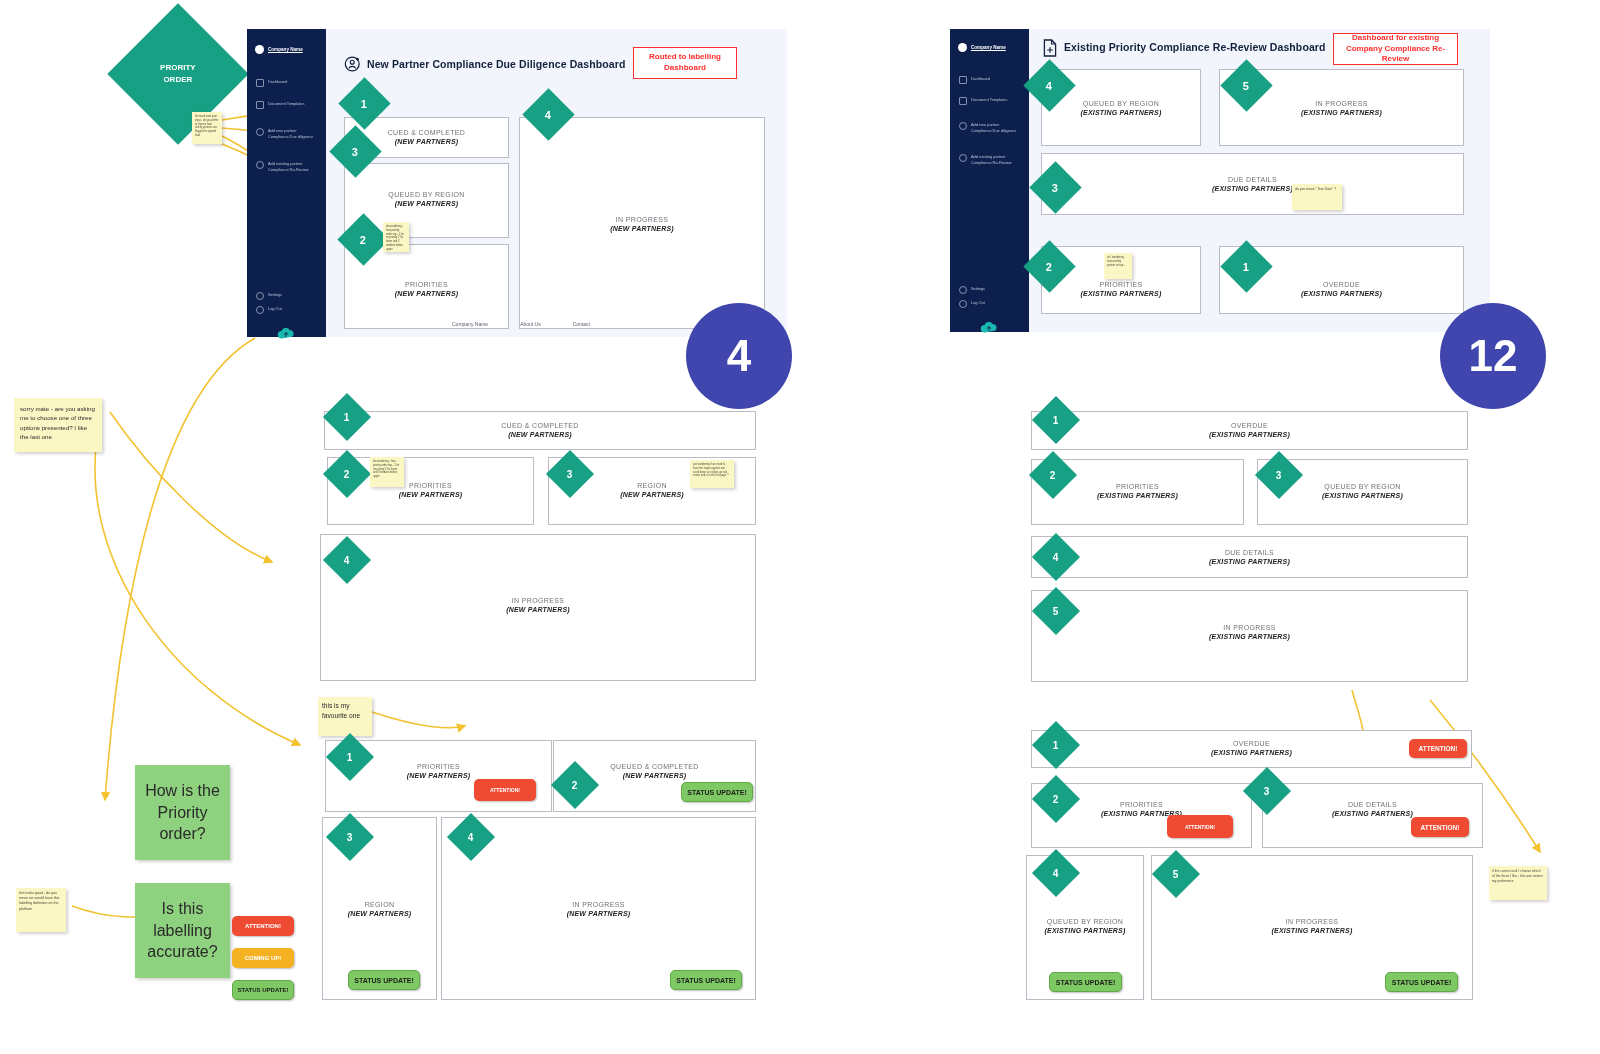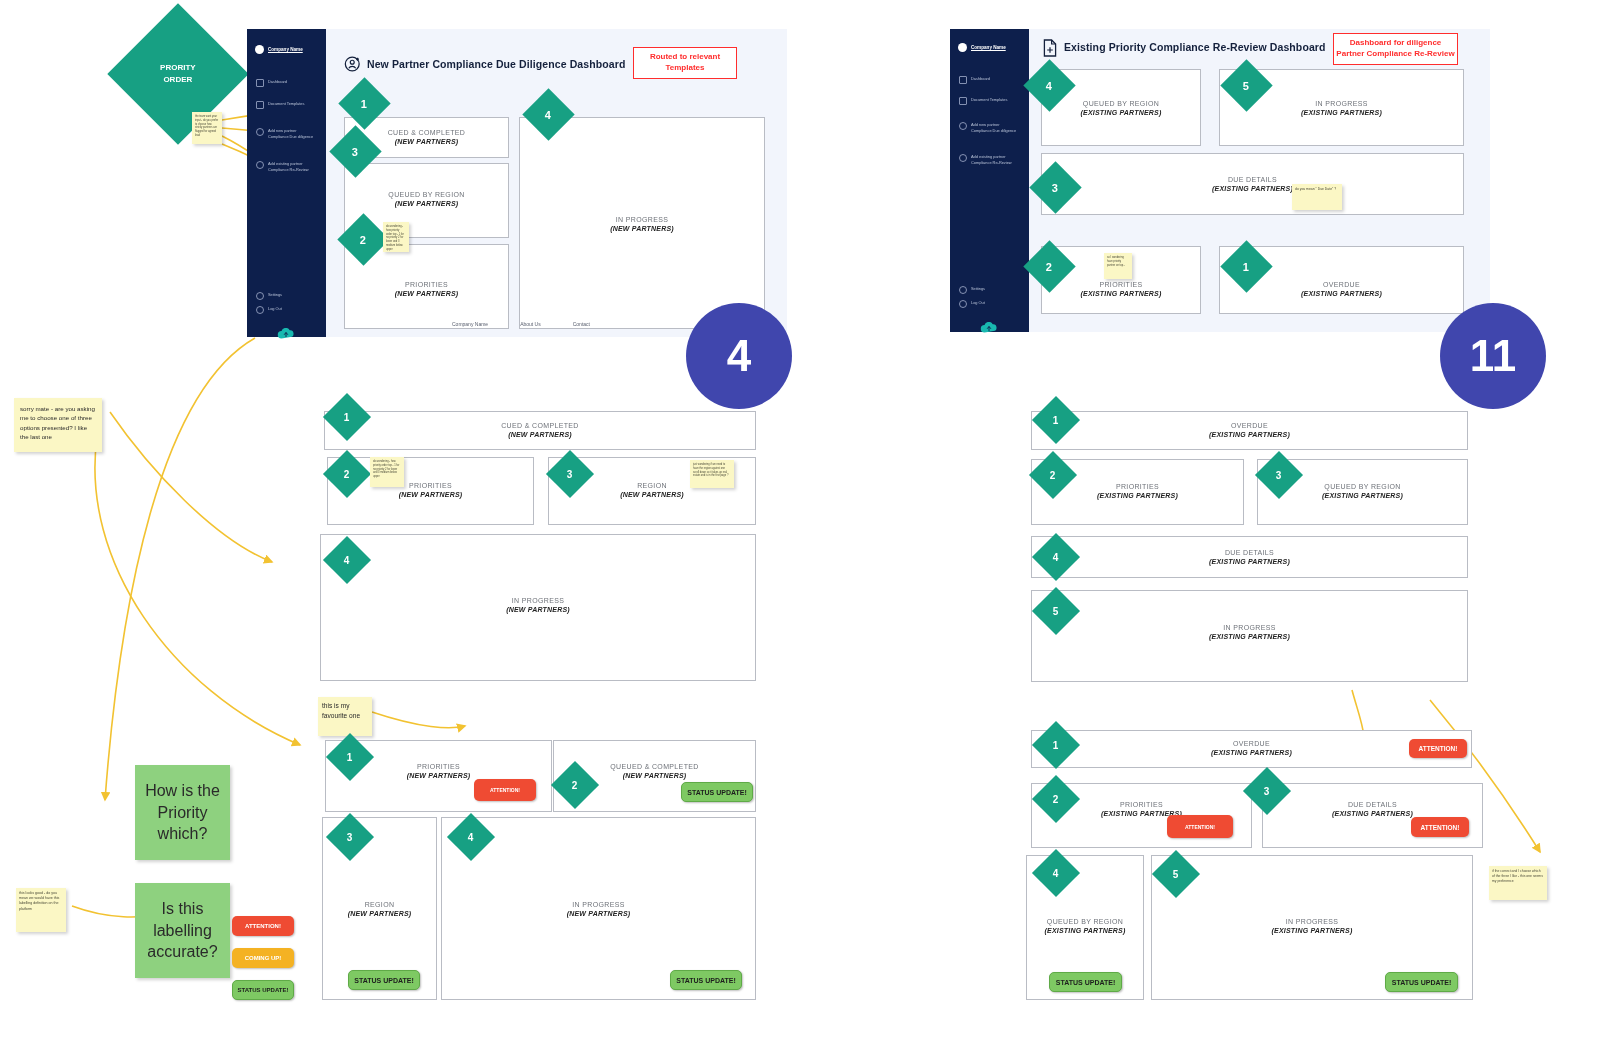--- a/index.html
+++ b/index.html
@@ -133,21 +133,21 @@
 
   <div class="abs" style="left:97px;top:26px;">
     <svg width="18" height="18" viewBox="0 0 24 24">
         <circle cx="11" cy="12" r="9.2" fill="none" stroke="#14203c" stroke-width="1.7"></circle>
         <circle cx="11" cy="9.6" r="2.6" fill="none" stroke="#14203c" stroke-width="1.6"></circle>
         <path d="M6.4,17.6 a5,4 0 0,1 9.2,0" fill="none" stroke="#14203c" stroke-width="1.6"></path>
         <path d="M18,3.5 l0,4 M16,5.5 l4,0" stroke="#14203c" stroke-width="1.7"></path>
       </svg>
   </div>
   <div class="app-title" style="left:120px;top:29px;">New Partner Compliance Due Diligence Dashboard</div>
-  <div class="redbox" style="left:386px;top:18px;width:104px;height:32px;padding:2px;">Routed to relevant Templates</div>
+  <div class="redbox" style="left:386px;top:18px;width:104px;height:32px;padding:2px;">Routed to labelling Dashboard</div>
 
   <div class="panel" style="left:97px;top:88px;width:165px;height:41px;">
     <div class="panel-lbl" style="top:11px;">
       <div class="t1">CUED &amp; COMPLETED</div>
       <div class="t2">(NEW PARTNERS)</div>
     </div>
   </div>
   <div class="panel" style="left:97px;top:134px;width:165px;height:75px;">
     <div class="panel-lbl" style="top:27px;">
       <div class="t1">QUEUED BY REGION</div>
@@ -229,21 +229,21 @@
   </div>
 
   <div class="abs" style="left:92px;top:9px;">
     <svg width="16" height="20" viewBox="0 0 20 24">
         <path d="M3,2 h9 l5,5 v15 h-14 z" fill="none" stroke="#14203c" stroke-width="1.6"></path>
         <path d="M12,2 v5 h5" fill="none" stroke="#14203c" stroke-width="1.5"></path>
         <path d="M10,11 v7 M6.5,14.5 h7" stroke="#14203c" stroke-width="1.5"></path>
       </svg>
   </div>
   <div class="app-title" style="left:114px;top:12px;">Existing Priority Compliance Re-Review Dashboard</div>
-  <div class="redbox" style="left:383px;top:4px;width:125px;height:32px;padding:2px;">Dashboard for diligence Partner Compliance Re-Review</div>
+  <div class="redbox" style="left:383px;top:4px;width:125px;height:32px;padding:2px;">Dashboard for existing Company Compliance Re-Review</div>
 
   <div class="panel" style="left:91px;top:40px;width:160px;height:77px;">
     <div class="panel-lbl" style="top:30px;">
       <div class="t1">QUEUED BY REGION</div>
       <div class="t2">(EXISTING PARTNERS)</div>
     </div>
   </div>
   <div class="panel" style="left:269px;top:40px;width:245px;height:77px;">
     <div class="panel-lbl" style="top:30px;">
       <div class="t1">IN PROGRESS</div>
@@ -282,21 +282,21 @@
   </div>
 <div class="diamond" style="left:1031px;top:248px;width:37px;height:37px;">
     <span style="font-size:11px;">2</span>
   </div>
 <div class="diamond" style="left:1228px;top:248px;width:37px;height:37px;">
     <span style="font-size:11px;">1</span>
   </div>
 <div class="note note-tiny" style="left:1292px;top:184px;width:50px;height:26px;font-size:3.4px;">do you mean " Due Date" ?</div>
 <div class="note note-tiny" style="left:1104px;top:253px;width:28px;height:26px;">so I wondering have priority partner on top...</div>
 
-<div class="bluecircle" style="left:1440px;top:303px;width:106px;height:106px;">11</div>
+<div class="bluecircle" style="left:1440px;top:303px;width:106px;height:106px;">12</div>
 
 <div class="note" style="left:14px;top:398px;width:88px;height:54px;padding:6px;font-size:6.2px;line-height:1.5;">sorry mate - are you asking me to choose one of three options presented? I like the last one</div>
 
 <div class="panel" style="left:324px;top:411px;width:432px;height:39px;">
   <div class="panel-lbl" style="top:10px;">
     <div class="t1">CUED &amp; COMPLETED</div>
     <div class="t2">(NEW PARTNERS)</div>
   </div>
 </div>
 <div class="panel" style="left:327px;top:457px;width:207px;height:68px;">
@@ -368,21 +368,21 @@
 <div class="diamond" style="left:558px;top:768px;width:34px;height:34px;">
     <span style="font-size:10px;">2</span>
   </div>
 <div class="diamond" style="left:333px;top:820px;width:34px;height:34px;">
     <span style="font-size:10px;">3</span>
   </div>
 <div class="diamond" style="left:454px;top:820px;width:34px;height:34px;">
     <span style="font-size:10px;">4</span>
   </div>
 
-<div class="note green" style="left:135px;top:765px;width:95px;height:95px;padding:10px;font-size:16px;line-height:1.35;text-align:center;display:flex;align-items:center;justify-content:center;">How is the Priority which?</div>
+<div class="note green" style="left:135px;top:765px;width:95px;height:95px;padding:10px;font-size:16px;line-height:1.35;text-align:center;display:flex;align-items:center;justify-content:center;">How is the Priority order?</div>
 <div class="note green" style="left:135px;top:883px;width:95px;height:95px;padding:10px;font-size:16px;line-height:1.35;text-align:center;display:flex;align-items:center;justify-content:center;">Is this labelling accurate?</div>
 <div class="note note-tiny" style="left:16px;top:888px;width:50px;height:44px;font-size:3.6px;">this looks good - do you mean we would have this labelling definition on the platform</div>
 
 <div class="pill red" style="left:232px;top:916px;width:62px;height:20px;font-size:6px;">ATTENTION!</div>
 <div class="pill amber" style="left:232px;top:948px;width:62px;height:20px;font-size:6px;">COMING UP!</div>
 <div class="pill green" style="left:232px;top:980px;width:62px;height:20px;font-size:6px;color:#1d1d1d;">STATUS UPDATE!</div>
 
 <div class="panel" style="left:1031px;top:411px;width:437px;height:39px;">
   <div class="panel-lbl" style="top:10px;">
     <div class="t1">OVERDUE</div>

